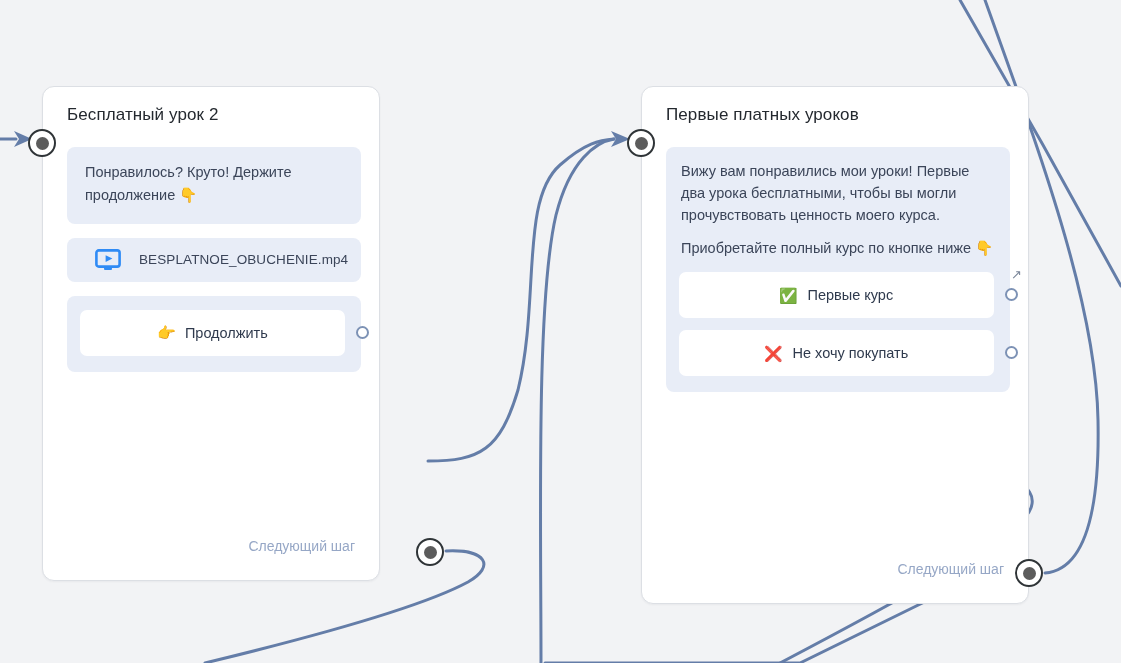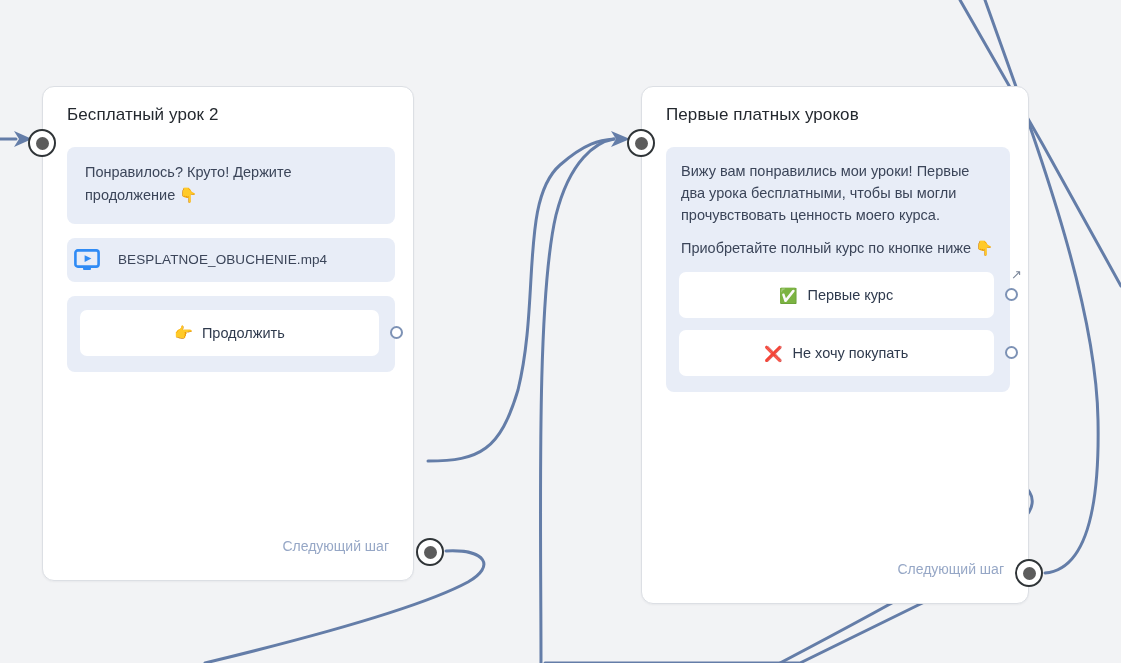--- a/index.html
+++ b/index.html
@@ -35,21 +35,21 @@
   
   .card {
     position: absolute;
     background: #ffffff;
     border: 1px solid #dcdfe4;
     border-radius: 12px;
     box-sizing: border-box;
     z-index: 3;
     box-shadow: 0 1px 2px rgba(30,40,60,.05);
   }
-  #card-lesson2 { left: 42px; top: 86px; width: 372px; height: 495px; }
+  #card-lesson2 { left: 42px; top: 86px; width: 338px; height: 495px; }
   #card-sales   { left: 641px; top: 86px; width: 388px; height: 518px; }
 
   .card-title {
     position: absolute;
     left: 24px;
     top: 18px;
     font-size: 17px;
     color: #24292f;
     letter-spacing: .1px;
     white-space: nowrap;
@@ -75,21 +75,21 @@
     line-height: 1.62;
     color: #3b4559;
   }
 
   
   .file-row {
     display: flex;
     align-items: center;
     background: #e8edf7;
     border-radius: 8px;
-    padding: 11px 7px;
+    padding: 11px 28px;
     margin-bottom: 14px;
     box-sizing: border-box;
   }
   .file-name {
     font-size: 13.5px;
     color: #3b4559;
     margin-left: 18px;
     letter-spacing: .1px;
   }
   .vid-icon { width: 26px; height: 22px; flex: 0 0 auto; display:block; }

